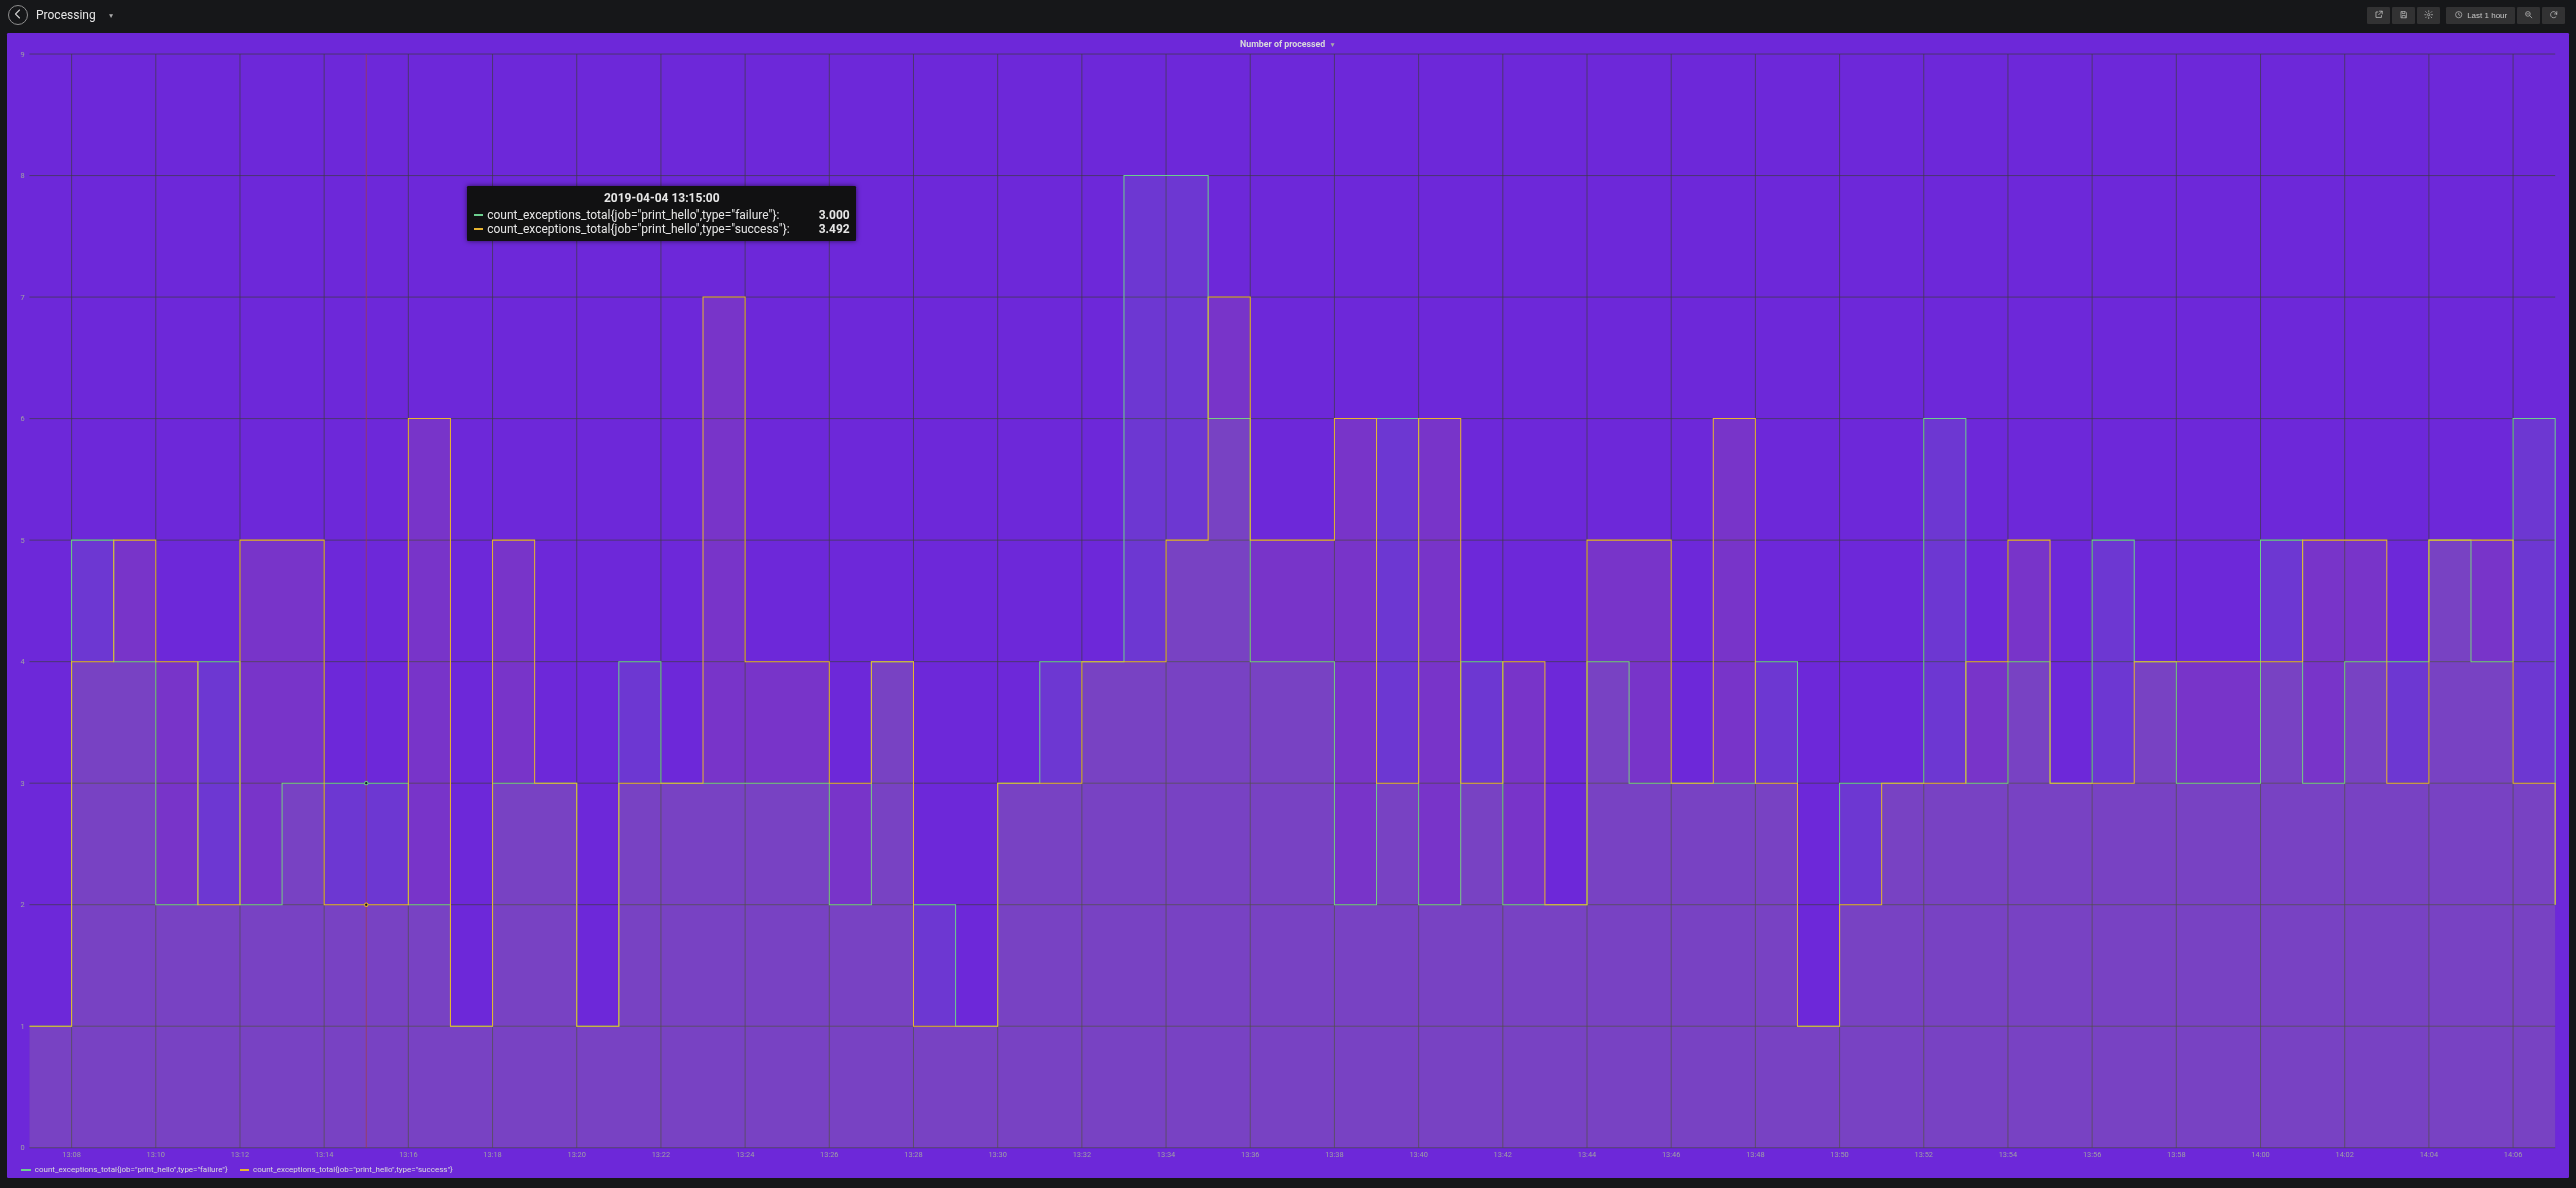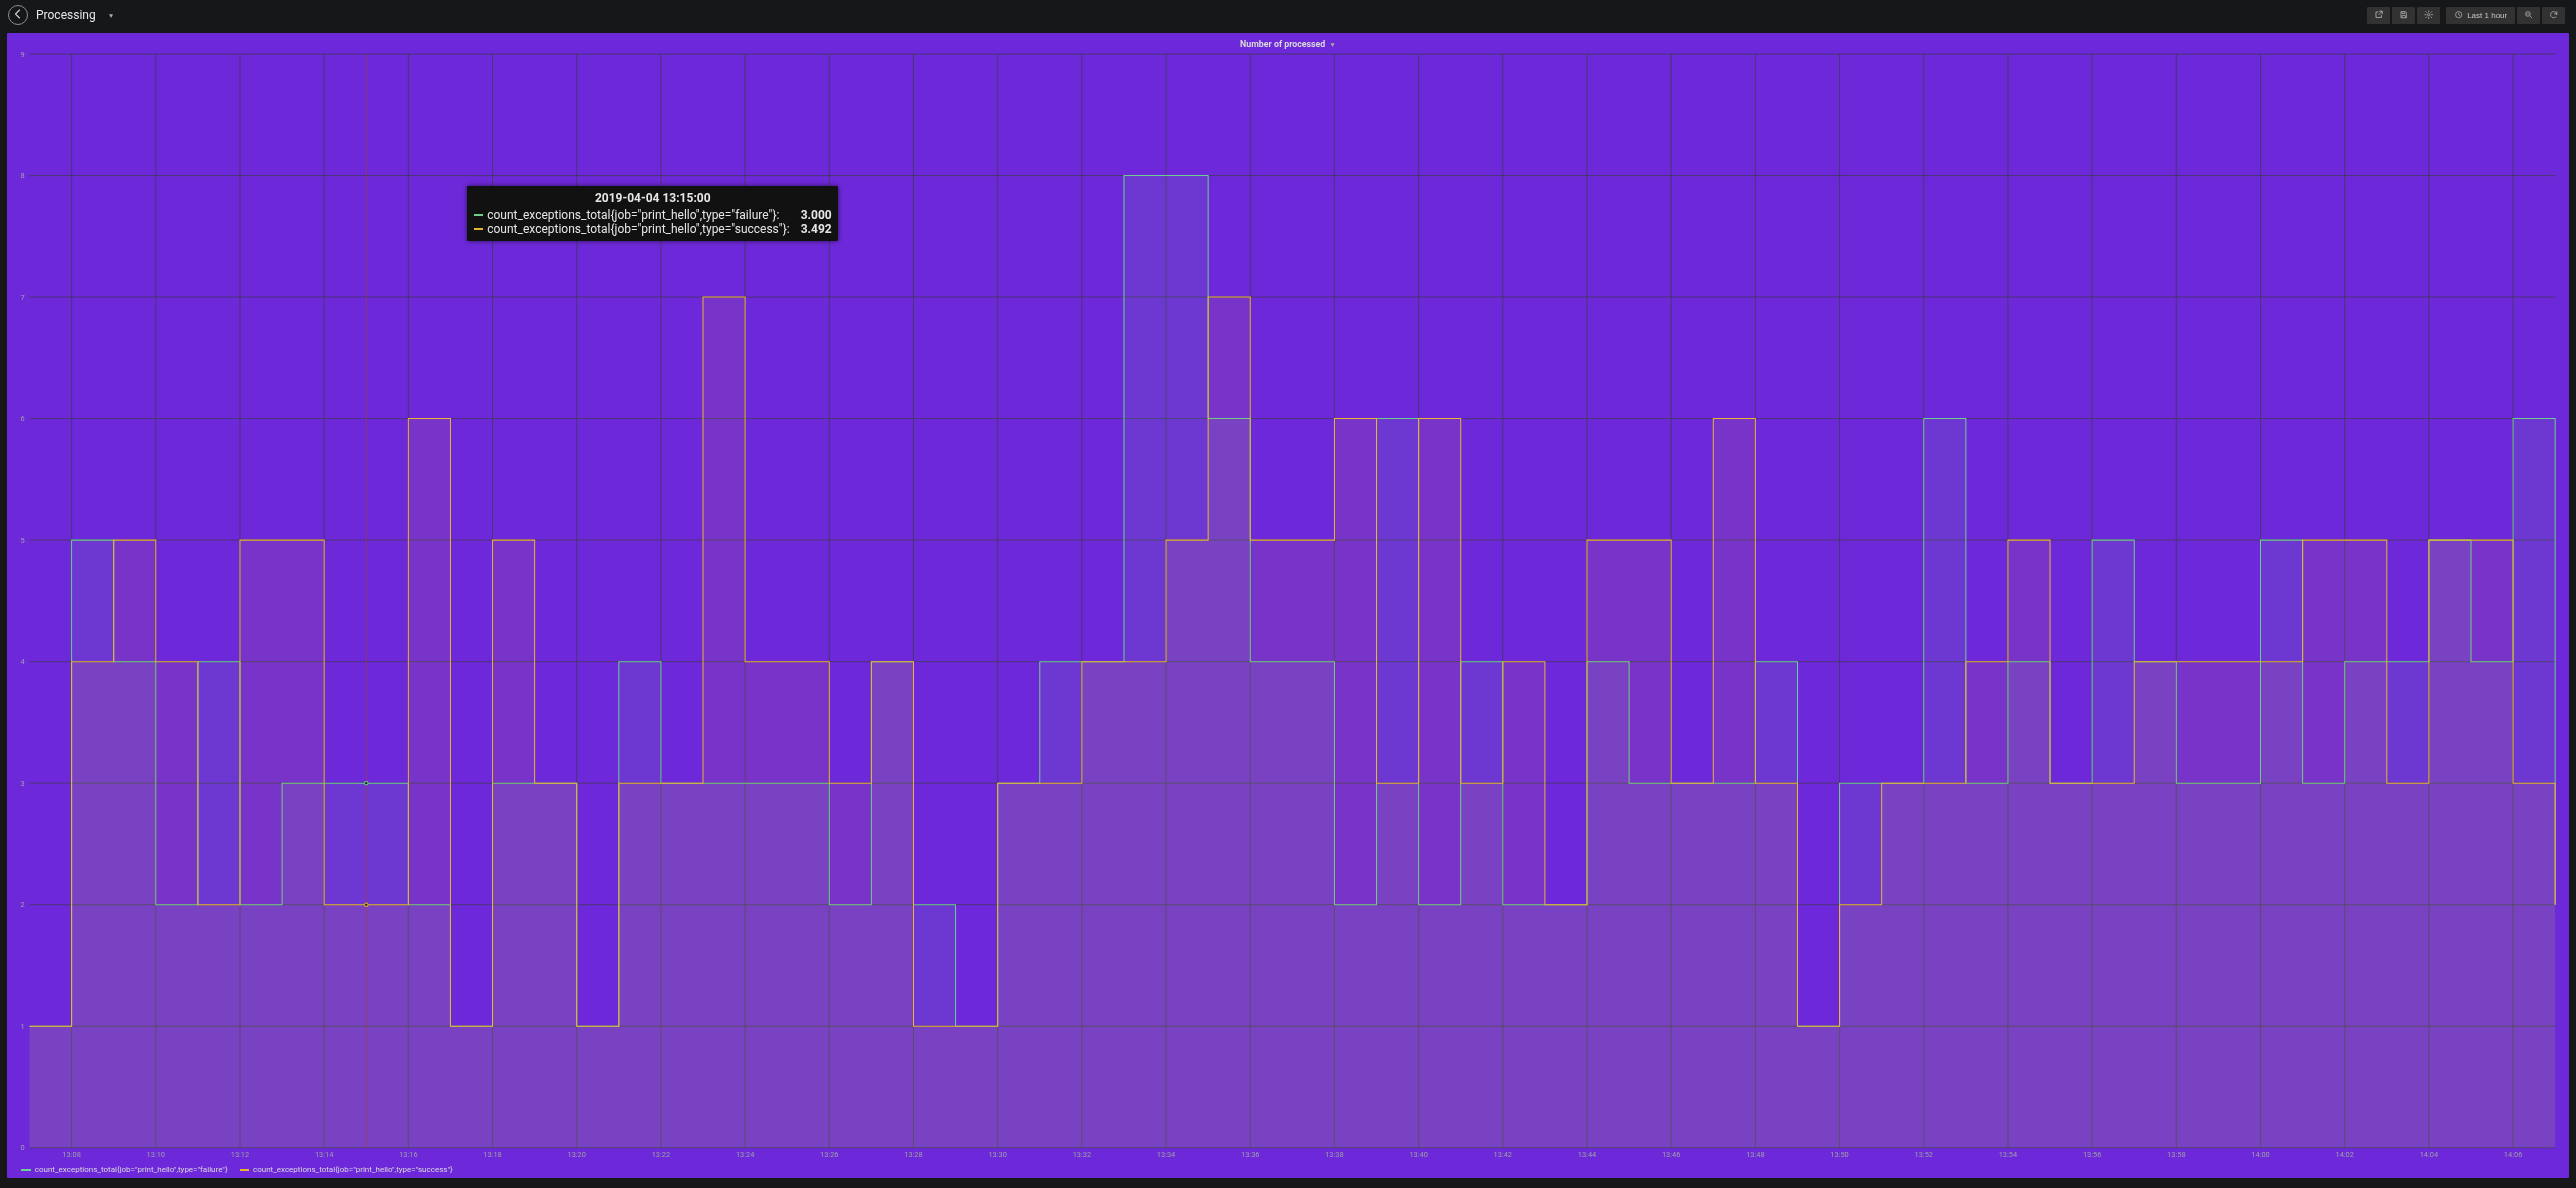--- a/index.html
+++ b/index.html
@@ -59,21 +59,21 @@
     position: absolute; background: #111112; color: #e6e6e6;
     font-size: 12px; padding: 5.4px 6.7px; border-radius: 1.3px;
     box-shadow: 0 0 5.4px rgba(0,0,0,.6);
     pointer-events: none;
     min-width: 202px;
   }
   .tooltip-title { font-weight: 700; text-align: center; margin-bottom: 2.7px; }
   .tooltip-row { display: flex; align-items: center; gap: 4px; }
   .tt-swatch { width: 9.4px; height: 2.7px; border-radius: 0; }
   .tt-label { flex: 1 1 auto; white-space: nowrap; }
-  .tt-val { font-weight: 700; margin-left: 7px; }
+  .tt-val { font-weight: 700; margin-left: 25px; }
 
   .legend { display: flex; gap: 12px; padding: 2.7px 0 0 8px; font-size: 8px; color: #d8d9da; }
   .legend-item { display: flex; align-items: center; gap: 4px; cursor: pointer; }
   .legend-swatch { width: 9.4px; height: 2.7px; }
 
   .axis-label { font-size: 11px; fill: #9fa1a4; }
   .grid-line { stroke: #3b3b3f; stroke-width: 1; }
   .series-line { fill: none; stroke-width: 1.5; }
 </style>
 </head>

